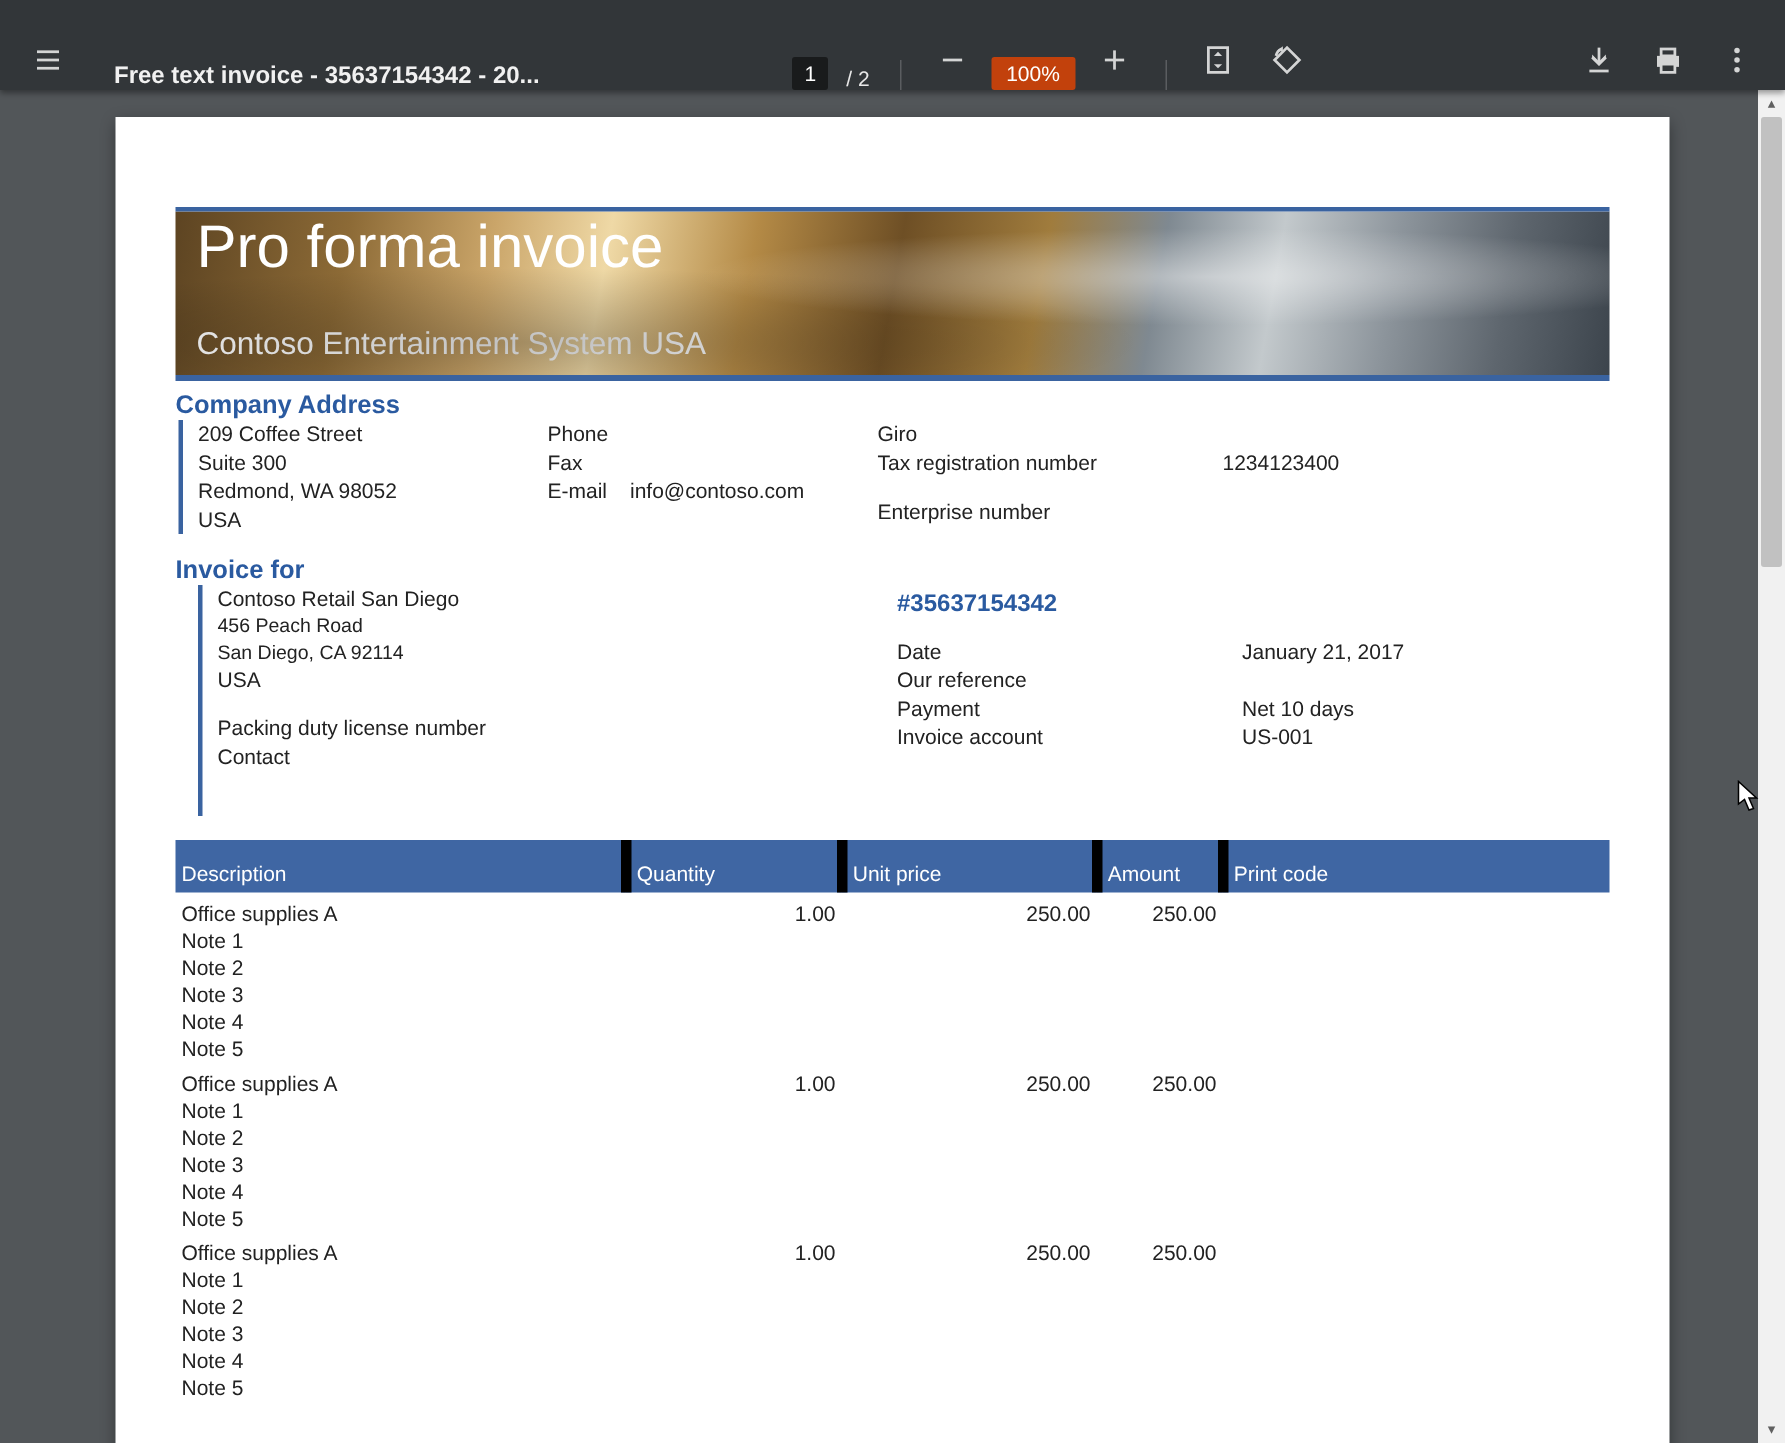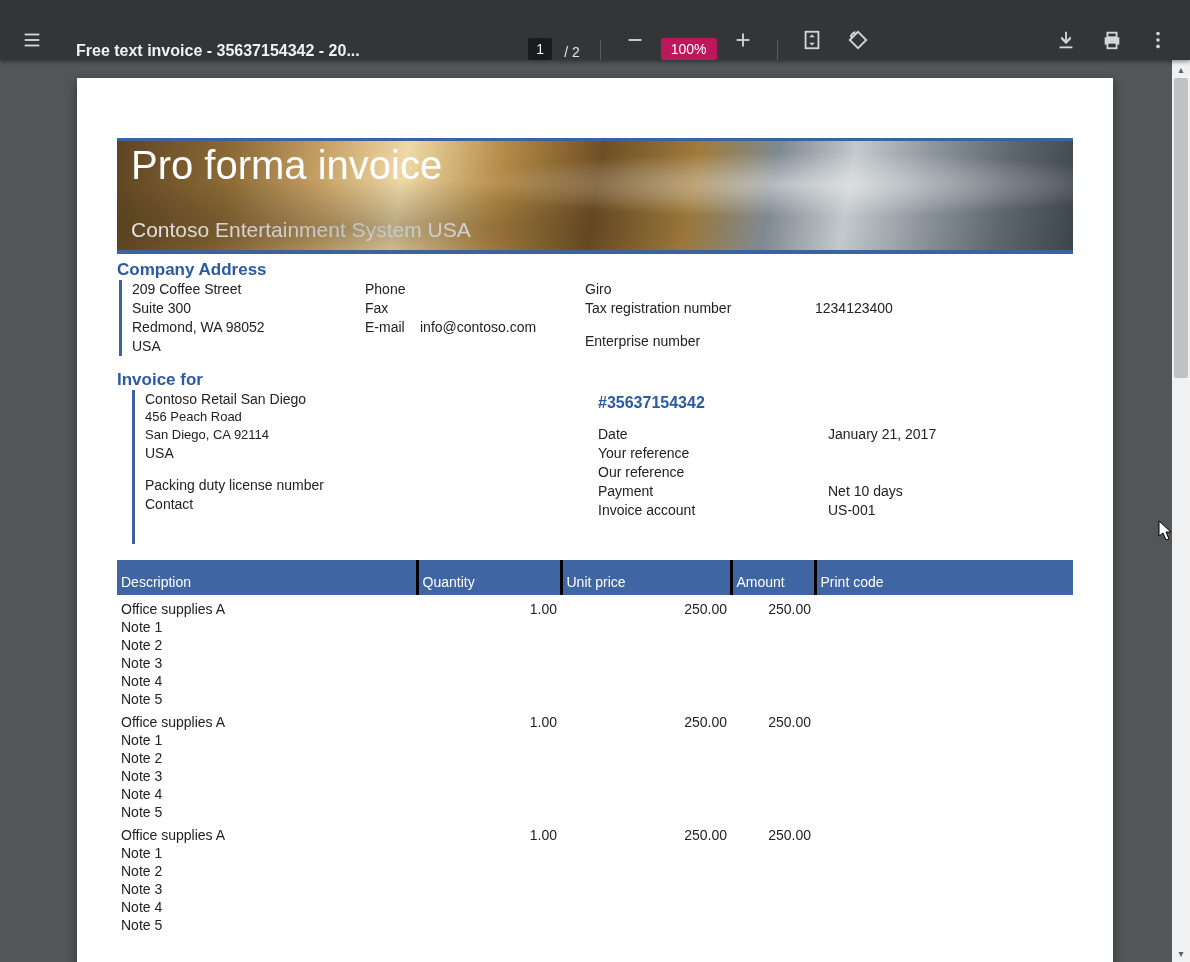--- a/index.html
+++ b/index.html
@@ -52,21 +52,21 @@
     width: 24px; height: 22px;
     background: #191b1c;
     color: #fff;
     text-align: center;
     line-height: 22px;
     font-size: 14px;
     border-radius: 2px;
   }
   .page-total { padding: 0 6px; font-size: 14px; color: #e8e8e8; }
   .zoom-box {
-    background: #be185d;
+    background: #c2410c;
     color: #fff;
     padding: 3px 10px;
     font-size: 14px;
     border-radius: 2px;
   }
   .svg-icon { width: 22px; height: 22px; display:block; }
   .svg-icon path, .svg-icon rect, .svg-icon line { stroke: #f1f1f1; stroke-width: 2; fill: none; }
   .svg-icon .fill { fill: #f1f1f1; stroke:none; }
 
   
@@ -188,21 +188,21 @@
     width: calc(100% - 80px);
     border-collapse: collapse;
     font-size: 14px;
   }
   table.items thead th {
     background: #3f66a3;
     color: #fff;
     font-weight: 400;
     text-align: left;
     padding: 14px 4px 5px 4px;
-    border-right: 3px solid #000000;
+    border-right: 7px solid #000000;
     vertical-align: bottom;
   }
   table.items thead th:last-child { border-right: none; }
   table.items thead th.num { text-align: left; }
   table.items tbody td {
     padding: 1px 4px;
     vertical-align: top;
   }
   table.items tbody td.num { text-align: right; }
   table.items tbody tr.item-row td { padding-top: 6px; }
@@ -335,24 +335,20 @@
             <div>USA</div>
             <div style="height:14px"></div>
             <div>Packing duty license number</div>
             <div>Contact</div>
           </div>
           <div class="col-right">
             <div class="invoice-num">#35637154342</div>
             <div class="kv">
                 <span class="k">Date</span>
                 <span>January 21, 2017</span>
-              </div>
-            <div class="kv">
-                <span class="k">Your reference</span>
-                <span></span>
               </div>
             <div class="kv">
                 <span class="k">Our reference</span>
                 <span></span>
               </div>
             <div class="kv">
                 <span class="k">Payment</span>
                 <span>Net 10 days</span>
               </div>
             <div class="kv">

